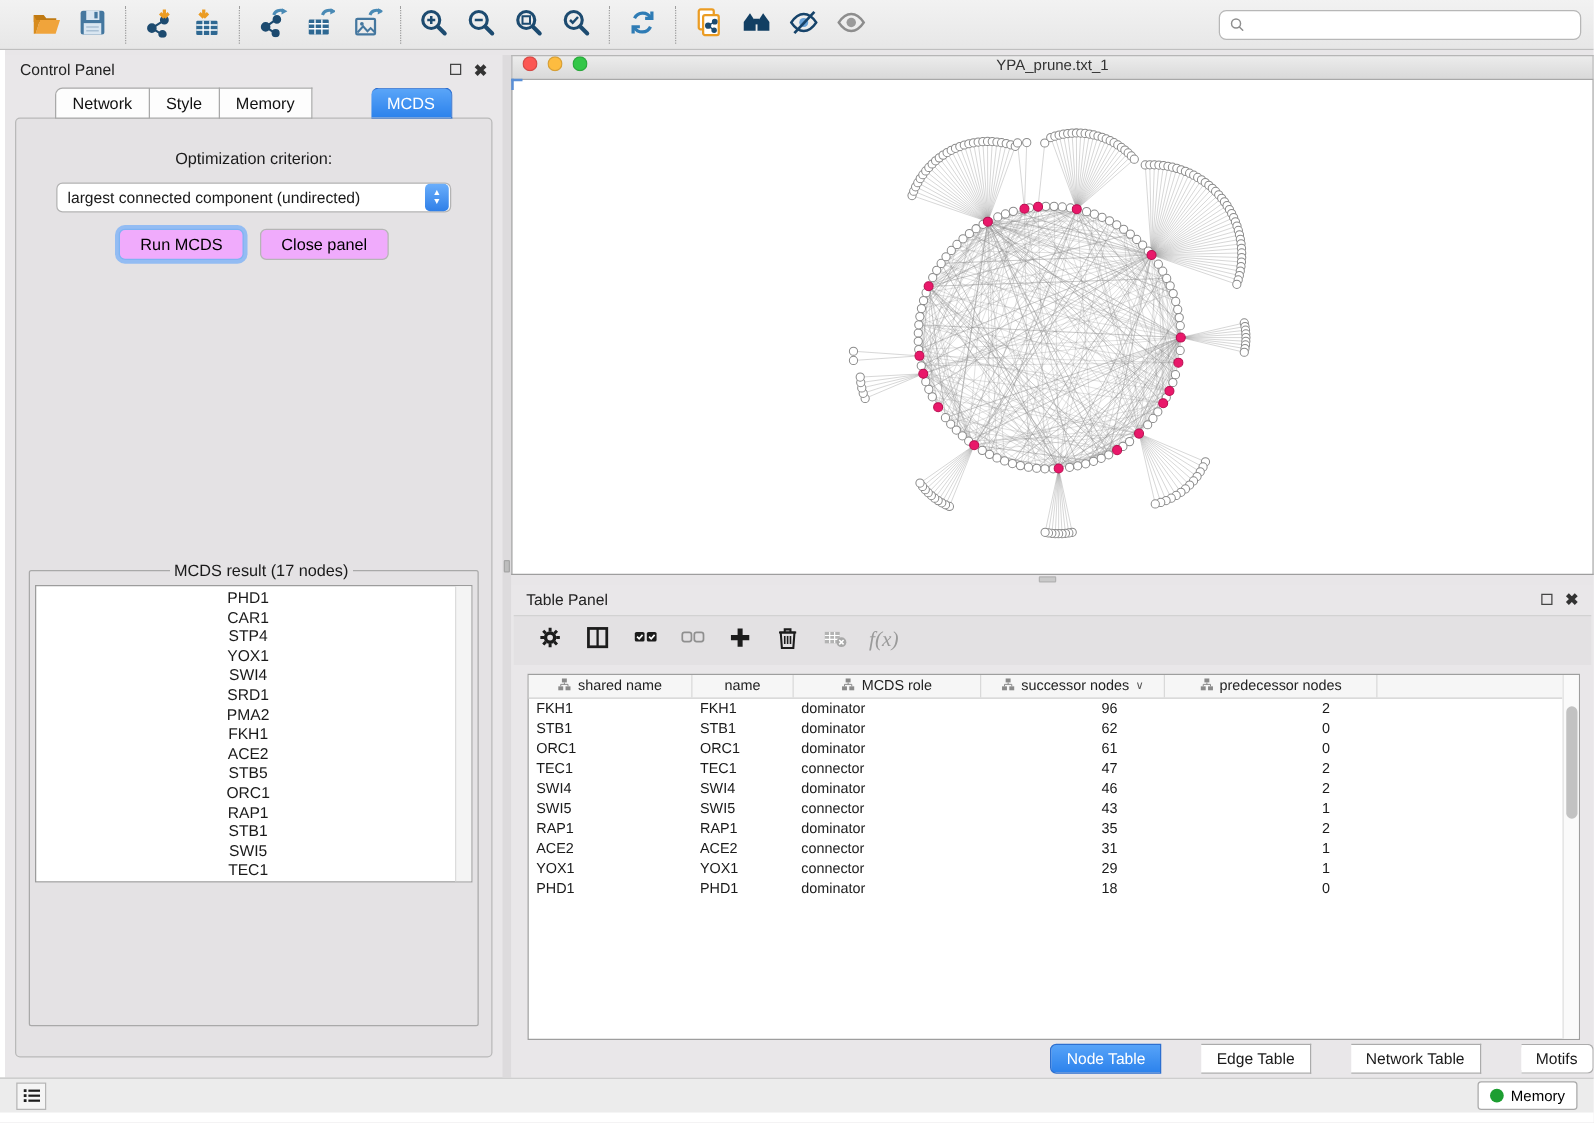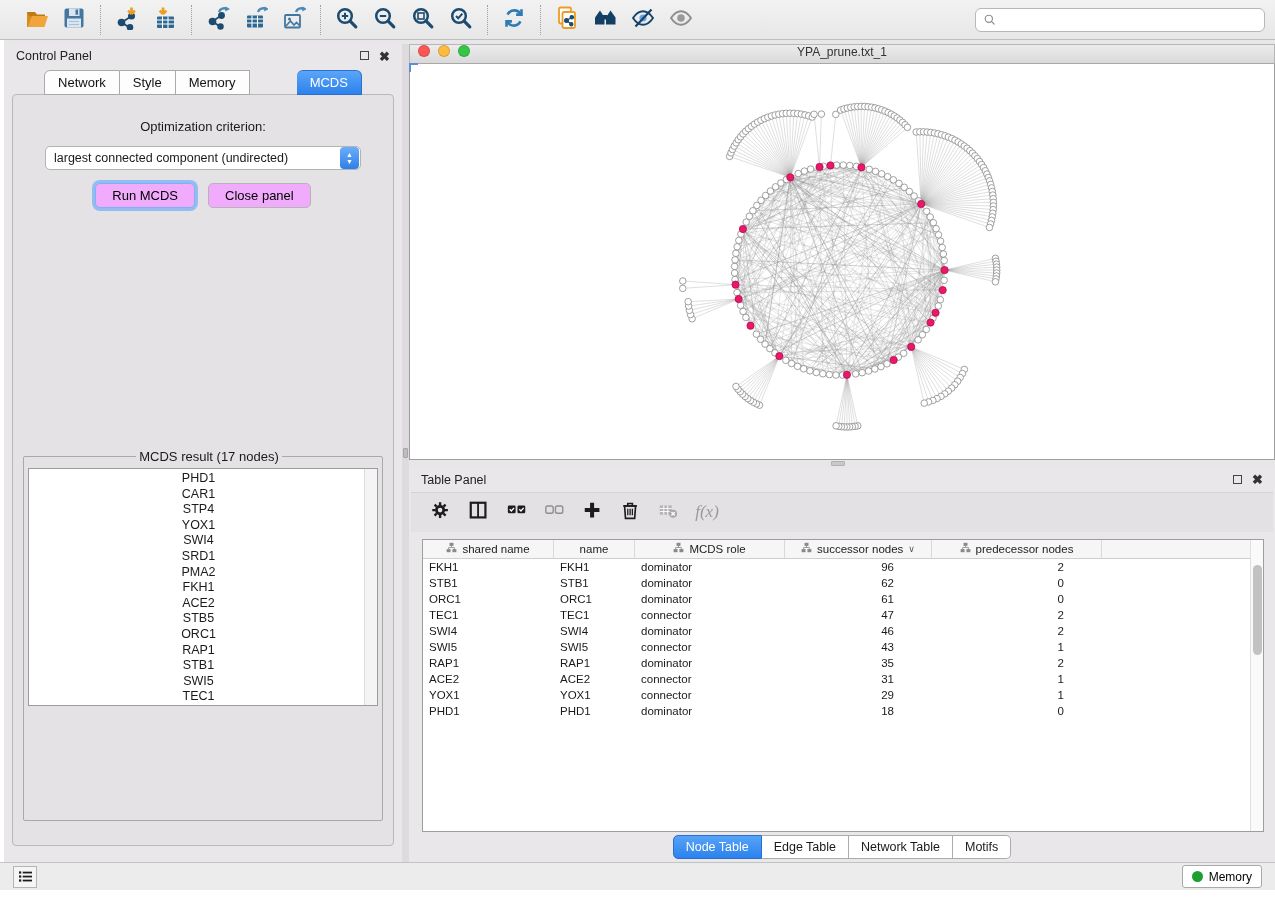--- a/index.html
+++ b/index.html
@@ -130,21 +130,21 @@
   }
   .th svg { width:11px; height:11px; flex:0 0 auto; }
   .th .sort { font-size:9px; color:#555; }
   .tbl-body { flex:1; overflow:hidden; }
   .tr { display:flex; height:16px; align-items:center; }
   .td { font-size:11.5px; padding:0 6px; white-space:nowrap; overflow:hidden; }
   .td.num { text-align:right; }
   .tbl-scroll { width:13px; flex:0 0 13px; background:#fafafa; border-left:1px solid #e0e0e0; position:relative; }
   .tbl-scroll .thumb { position:absolute; left:2px; width:9px; top:25px; height:90px; background:#c2c2c2; border-radius:5px; }
 
-  .tp-tabs { height:30px; flex:0 0 30px; display:flex; justify-content:center; align-items:center; }
+  .tp-tabs { height:30px; flex:0 0 30px; display:flex; justify-content:flex-end; align-items:center;gap:32px; }
   .tp-tab {
     font-size:12.5px; padding:4px 12px; background:#fff; border:1px solid #ababab; border-left-width:0;
     cursor:pointer;
   }
   .tp-tab:first-child { border-left-width:1px; border-radius:5px 0 0 5px; }
   .tp-tab:last-child { border-radius:0 5px 5px 0; }
   .tp-tab.active { background:linear-gradient(#56a3f8,#2c82ec); color:#fff; border-color:#2c6fd0; }
 
   
   .statusbar {

